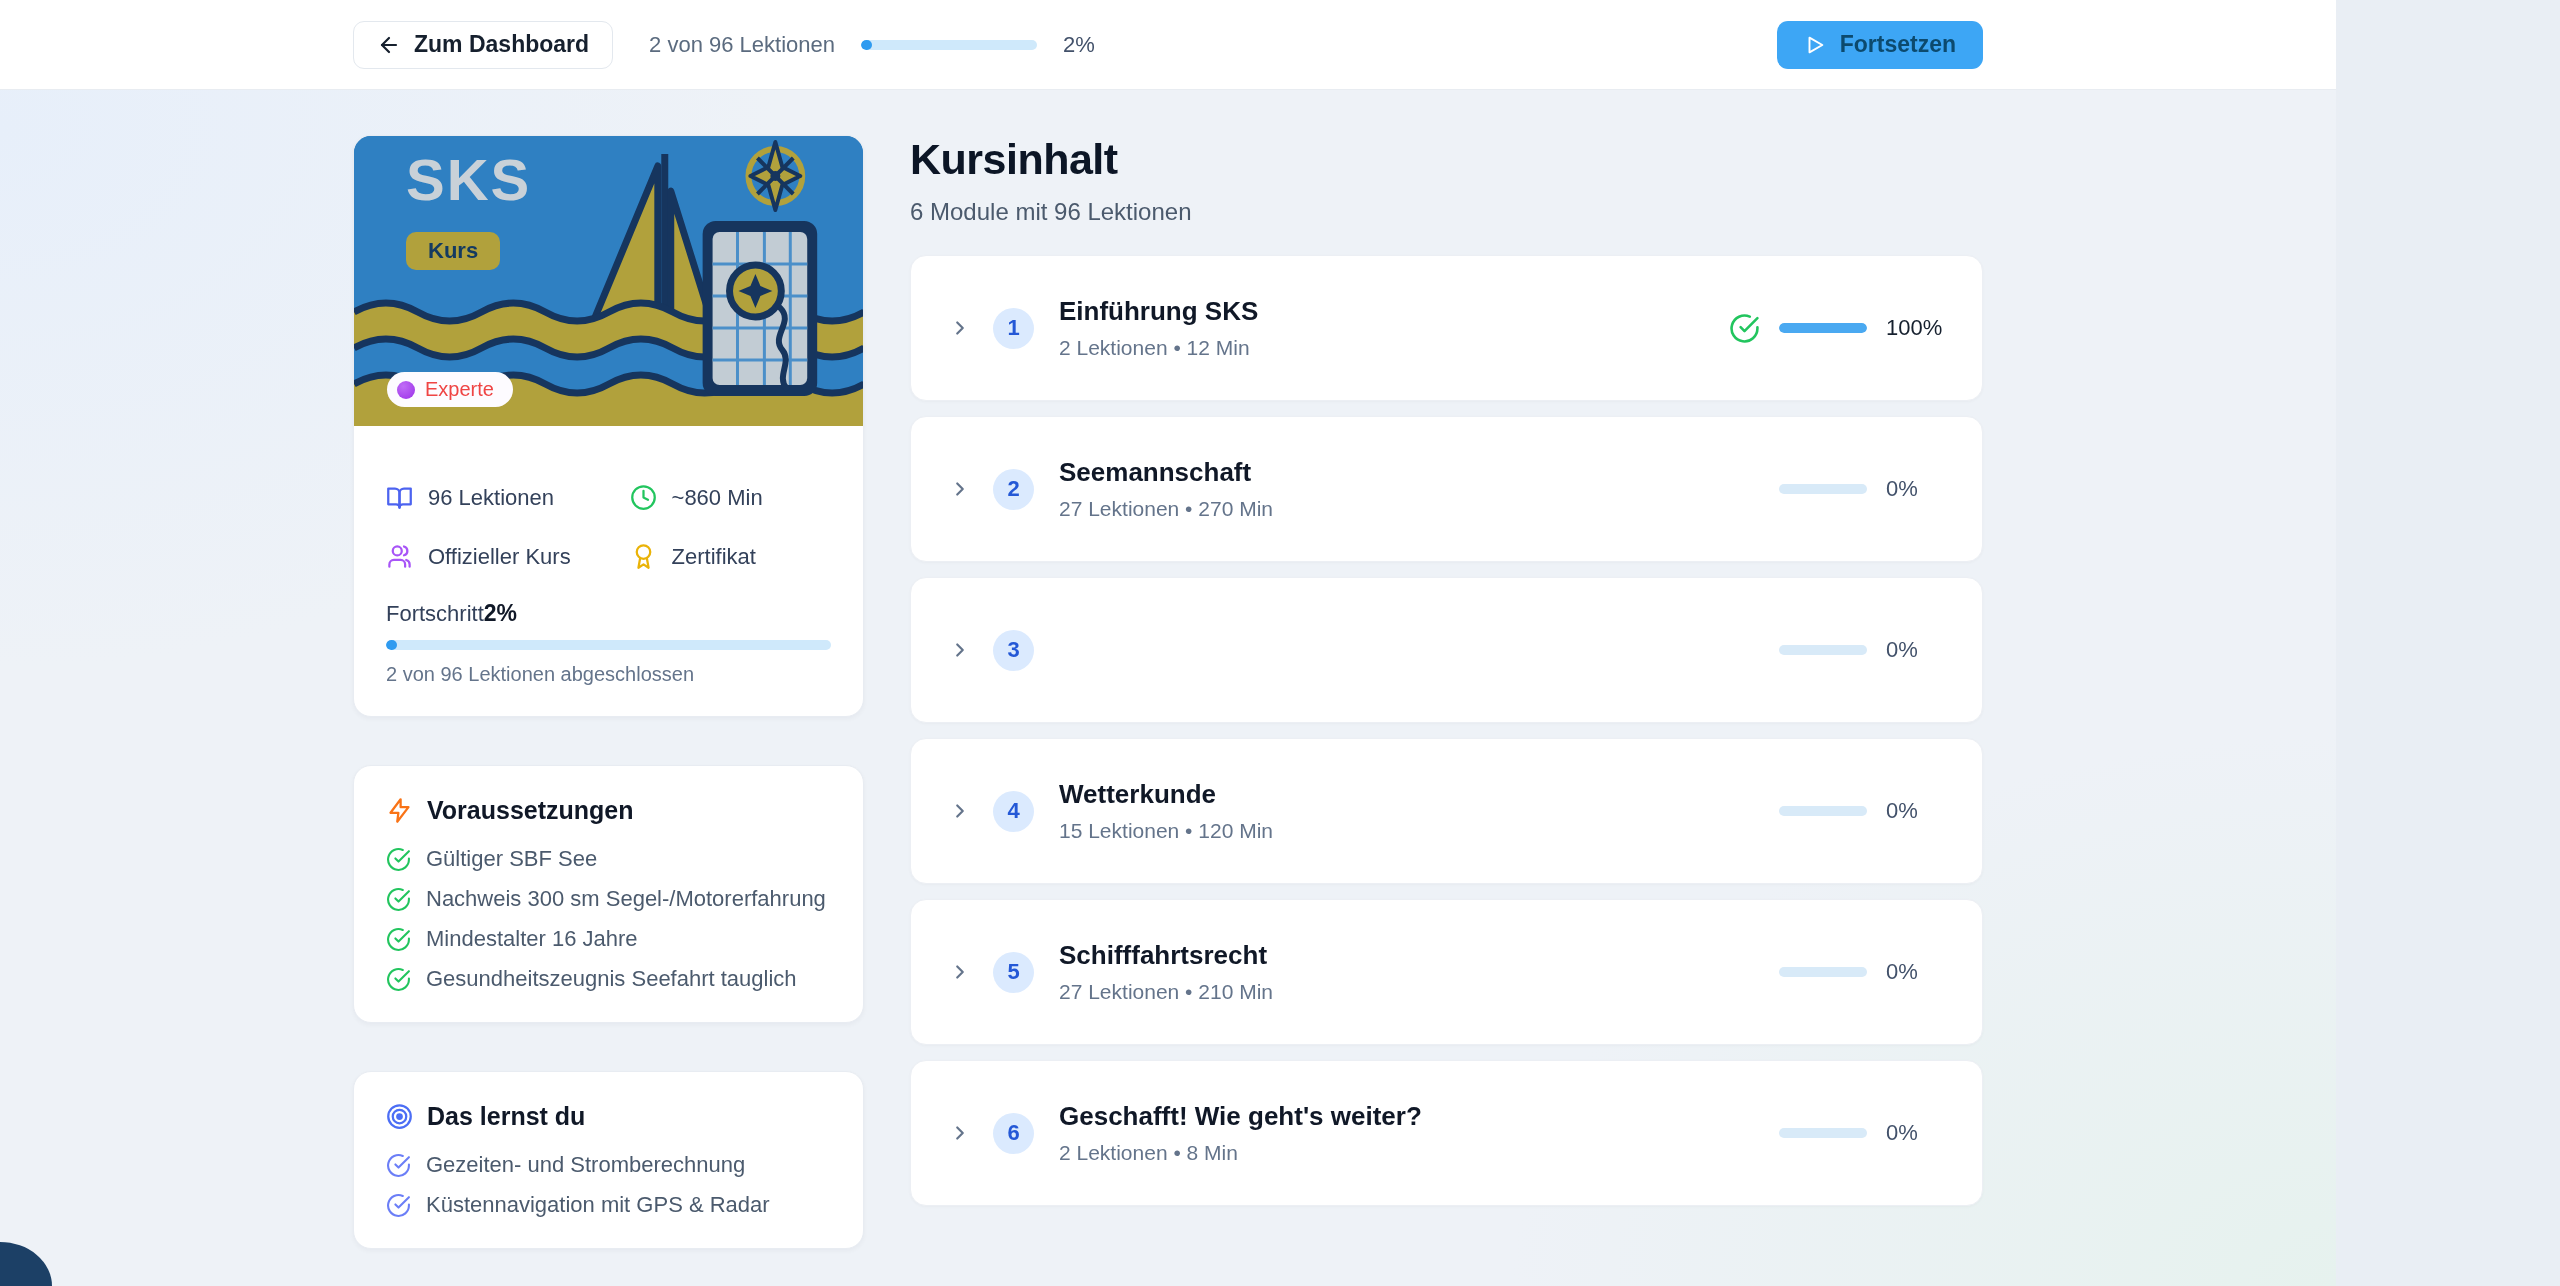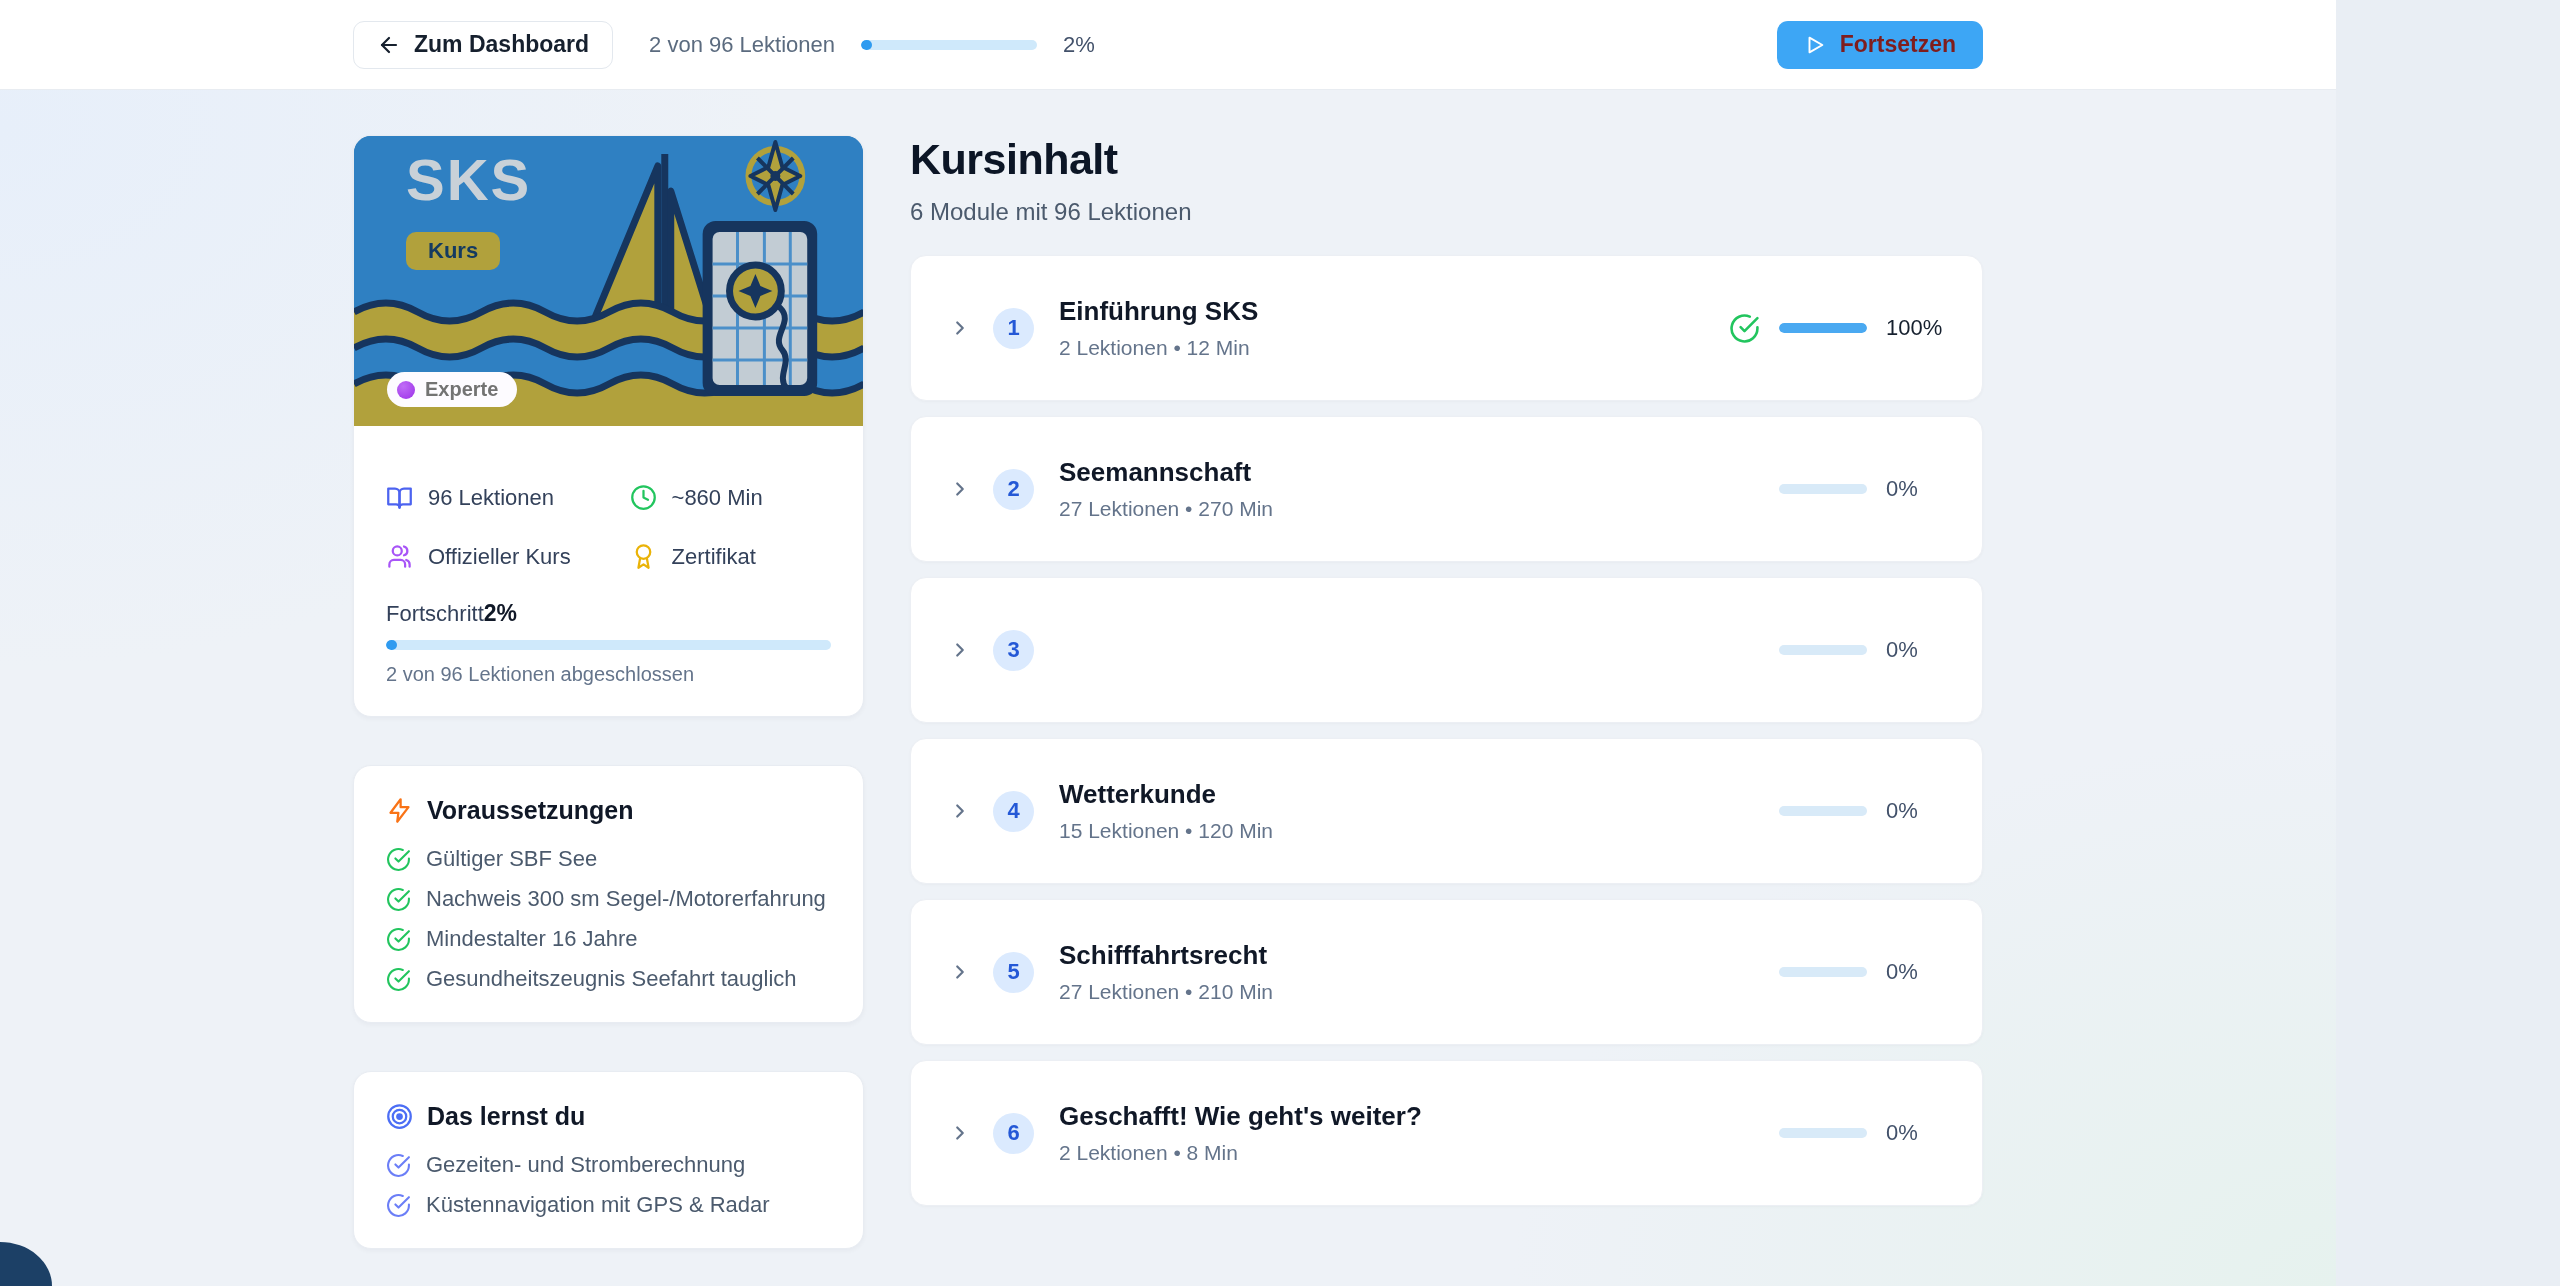--- a/index.html
+++ b/index.html
@@ -13,40 +13,40 @@
   
   .topbar{position:absolute;top:0;left:0;right:0;height:89px;background:#ffffff;border-bottom:1px solid #e8ecf1;z-index:5;}
   .topbar-inner{width:1630px;height:100%;margin:0 auto;display:flex;align-items:center;}
   .back-btn{display:flex;align-items:center;gap:13px;height:48px;padding:0 23px;background:#fff;
     border:1.5px solid #e3e8ee;border-radius:11px;font-size:23px;font-weight:600;color:#16202e;cursor:pointer;}
   .tb-progress-text{margin-left:36px;font-size:22px;color:#5b6b7f;}
   .tb-bar{margin-left:26px;width:176px;height:10px;border-radius:6px;background:#cfe9fb;overflow:hidden;}
   .tb-bar-fill{height:100%;border-radius:6px;background:#2f9bf0;min-width:11px;}
   .tb-percent{margin-left:26px;font-size:22px;color:#42516a;}
   .continue-btn{margin-left:auto;display:flex;align-items:center;gap:14px;height:48px;padding:0 27px;
-    background:#3da6f5;border:none;border-radius:11px;font-size:23px;font-weight:600;color:#7f1d1d;cursor:pointer;}
+    background:#3da6f5;border:none;border-radius:11px;font-size:23px;font-weight:600;color:#0c4a6e;cursor:pointer;}
 
   
   .content{position:relative;width:1630px;margin:0 auto;padding-top:135px;display:flex;gap:46px;}
   .sidebar{width:511px;flex:none;}
   .card{background:#fff;border:1.5px solid #e8ecf2;border-radius:18px;box-shadow:0 2px 5px rgba(15,23,42,.04);}
 
   
   .course-card{overflow:hidden;}
   .course-hero{position:relative;height:290px;background:#2f80c2;}
   .hero-art{position:absolute;inset:0;width:100%;height:100%;display:block;}
   .hero-sks{position:absolute;left:52px;top:10px;font-size:58px;font-weight:800;letter-spacing:2px;color:#c9d1d8;}
   .hero-kurs{position:absolute;left:52px;top:96px;background:#b1a13c;color:#143a60;font-size:22px;font-weight:800;
     padding:6px 22px;border-radius:10px;}
   .hero-title{position:absolute;left:30px;top:188px;color:#fff;font-size:31px;font-weight:700;
     text-shadow:0 1px 3px rgba(14,40,66,.35);}
   .hero-level{position:absolute;left:33px;top:236px;display:flex;align-items:center;gap:10px;background:#fdfbff;
     border-radius:999px;padding:6px 19px 6px 10px;}
   .hero-level .dot{width:18px;height:18px;border-radius:50%;background:radial-gradient(circle at 35% 30%,#c06cf6,#9b2fe8);}
-  .hero-level .lbl{font-size:20px;font-weight:700;color:#737373;}
+  .hero-level .lbl{font-size:20px;font-weight:400;color:#ef4444;}
 
   .course-body{padding:32px 32px 30px;}
   .course-desc{margin:0;font-size:23px;line-height:1.45;color:#4b5a6d;}
   .stats{margin-top:26px;display:grid;grid-template-columns:1.05fr 1fr;row-gap:24px;column-gap:8px;gap:32px;}
   .stat{display:flex;align-items:center;gap:15px;font-size:22px;color:#33415a;font-weight:500;}
   .stat svg{flex:none;}
   .progress-head{margin-top:30px;display:flex;justify-content:flex-start;align-items:center;}
   .progress-label{font-size:22px;color:#33415a;}
   .progress-pct{font-size:23px;font-weight:700;color:#101827;}
   .side-track{margin-top:13px;height:10px;border-radius:6px;background:#cfe9fb;overflow:hidden;}

